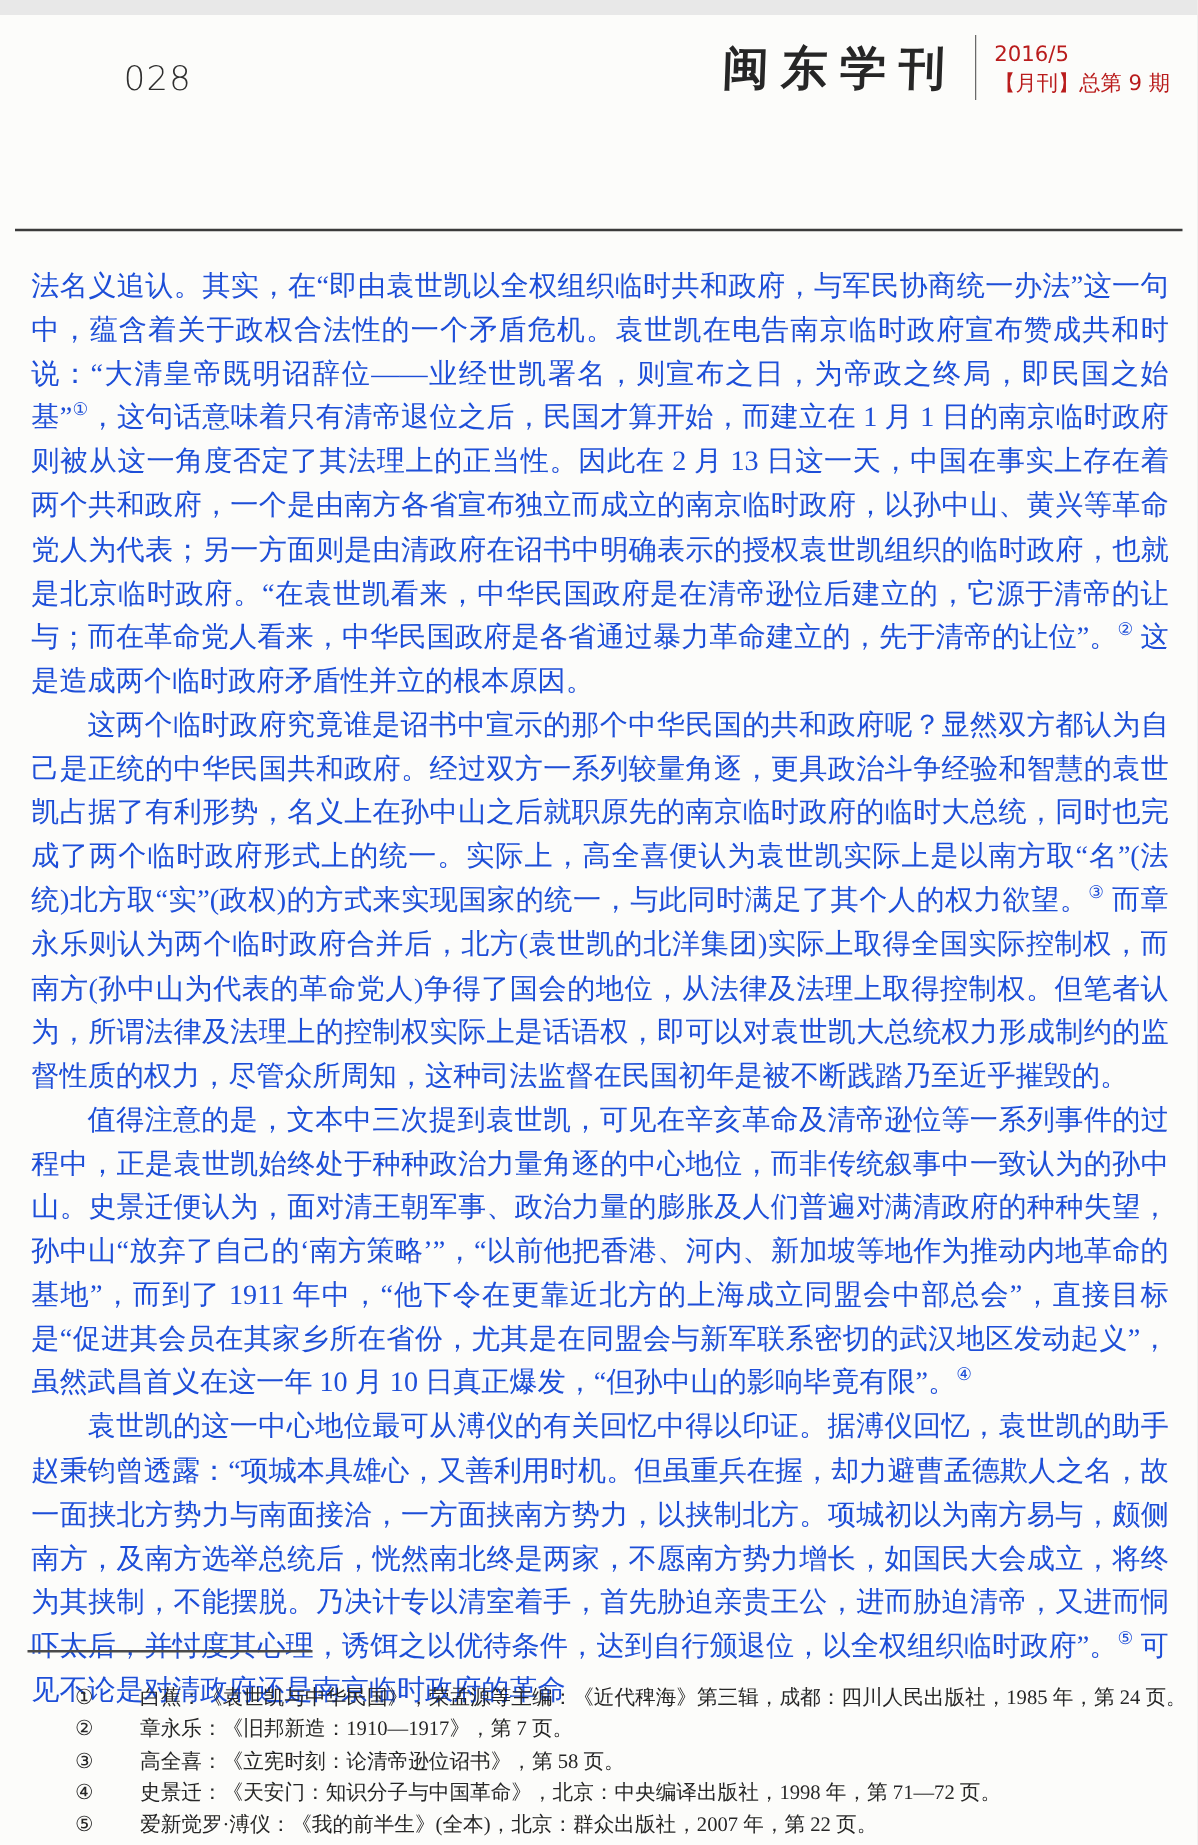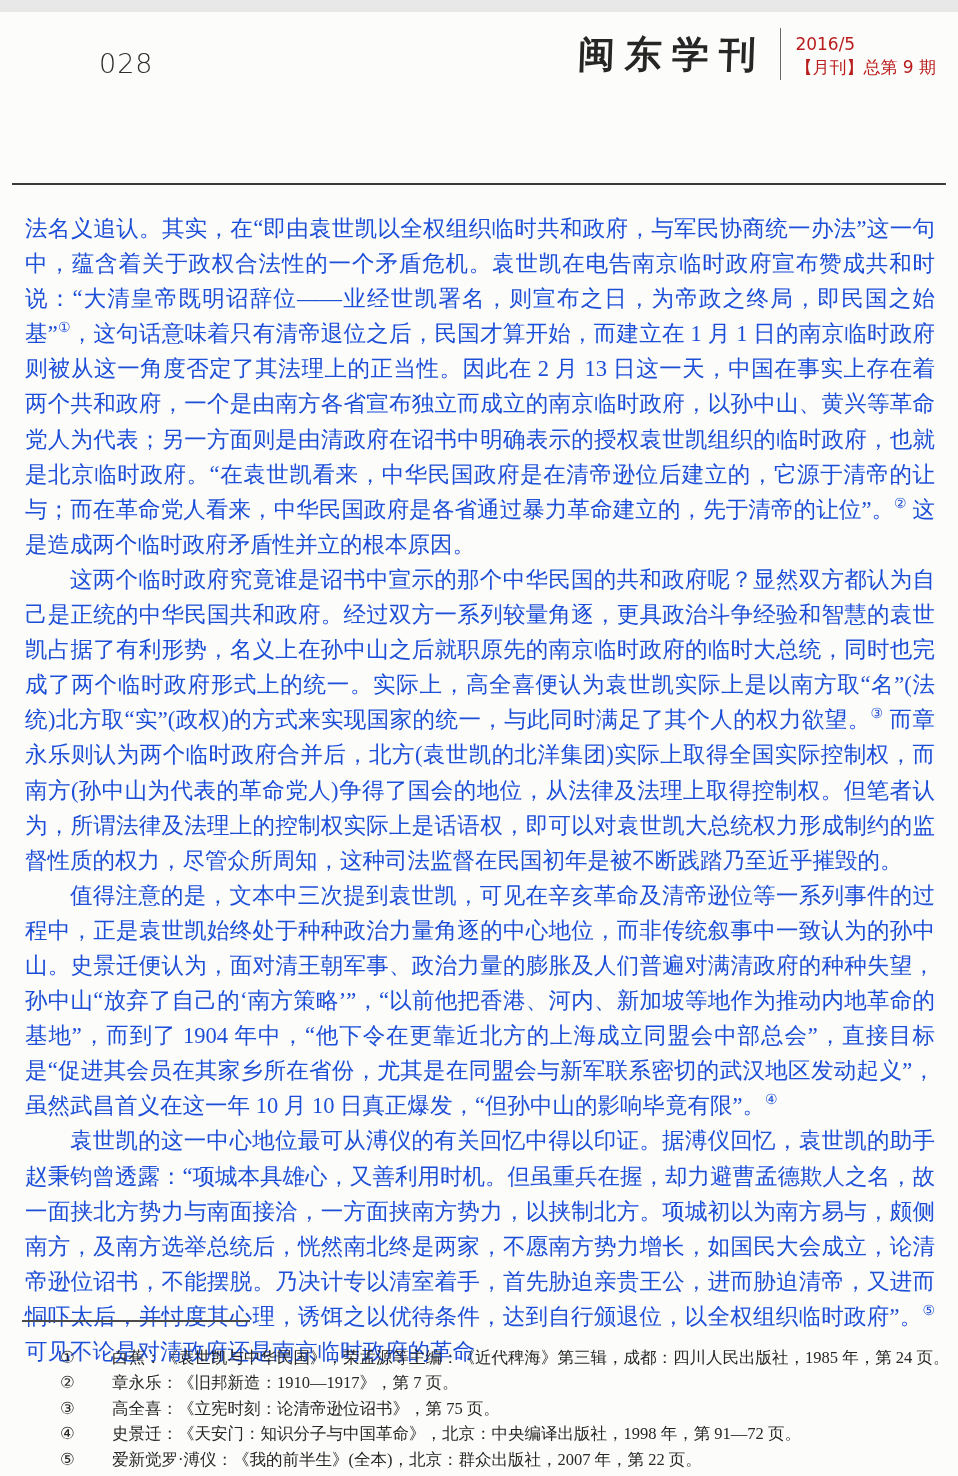--- a/index.html
+++ b/index.html
@@ -125,42 +125,42 @@
       <div>2016/5</div>
       <div>【月刊】总第 9 期</div>
     </div>
   </div>
 
   <div class="top-rule"></div>
 
   <div class="article">
     <p class="no-indent"><span>法名义追认。其实，在“即由袁世凯以全权组织临时共和政府，与军民协商统一办法”这一句中，蕴含着关于政权合法性的一个矛盾危机。袁世凯在电告南京临时政府宣布赞成共和时说：“大清皇帝既明诏辞位——业经世凯署名，则宣布之日，为帝政之终局，即民国之始基”</span><sup class="fn-ref">①</sup><span>，这句话意味着只有清帝退位之后，民国才算开始，而建立在 1 月 1 日的南京临时政府则被从这一角度否定了其法理上的正当性。因此在 2 月 13 日这一天，中国在事实上存在着两个共和政府，一个是由南方各省宣布独立而成立的南京临时政府，以孙中山、黄兴等革命党人为代表；另一方面则是由清政府在诏书中明确表示的授权袁世凯组织的临时政府，也就是北京临时政府。“在袁世凯看来，中华民国政府是在清帝逊位后建立的，它源于清帝的让与；而在革命党人看来，中华民国政府是各省通过暴力革命建立的，先于清帝的让位”。</span><sup class="fn-ref">②</sup><span> 这是造成两个临时政府矛盾性并立的根本原因。</span></p>
     <p><span>这两个临时政府究竟谁是诏书中宣示的那个中华民国的共和政府呢？显然双方都认为自己是正统的中华民国共和政府。经过双方一系列较量角逐，更具政治斗争经验和智慧的袁世凯占据了有利形势，名义上在孙中山之后就职原先的南京临时政府的临时大总统，同时也完成了两个临时政府形式上的统一。实际上，高全喜便认为袁世凯实际上是以南方取“名”(法统)北方取“实”(政权)的方式来实现国家的统一，与此同时满足了其个人的权力欲望。</span><sup class="fn-ref">③</sup><span> 而章永乐则认为两个临时政府合并后，北方(袁世凯的北洋集团)实际上取得全国实际控制权，而南方(孙中山为代表的革命党人)争得了国会的地位，从法律及法理上取得控制权。但笔者认为，所谓法律及法理上的控制权实际上是话语权，即可以对袁世凯大总统权力形成制约的监督性质的权力，尽管众所周知，这种司法监督在民国初年是被不断践踏乃至近乎摧毁的。</span></p>
-    <p><span>值得注意的是，文本中三次提到袁世凯，可见在辛亥革命及清帝逊位等一系列事件的过程中，正是袁世凯始终处于种种政治力量角逐的中心地位，而非传统叙事中一致认为的孙中山。史景迁便认为，面对清王朝军事、政治力量的膨胀及人们普遍对满清政府的种种失望，孙中山“放弃了自己的‘南方策略’”，“以前他把香港、河内、新加坡等地作为推动内地革命的基地”，而到了 1904 年中，“他下令在更靠近北方的上海成立同盟会中部总会”，直接目标是“促进其会员在其家乡所在省份，尤其是在同盟会与新军联系密切的武汉地区发动起义”，虽然武昌首义在这一年 10 月 10 日真正爆发，“但孙中山的影响毕竟有限”。</span><sup class="fn-ref">④</sup></p>
-    <p><span>袁世凯的这一中心地位最可从溥仪的有关回忆中得以印证。据溥仪回忆，袁世凯的助手赵秉钧曾透露：“项城本具雄心，又善利用时机。但虽重兵在握，却力避曹孟德欺人之名，故一面挟北方势力与南面接洽，一方面挟南方势力，以挟制北方。项城初以为南方易与，颇侧南方，及南方选举总统后，恍然南北终是两家，不愿南方势力增长，如国民大会成立，论清帝逊位诏书，不能摆脱。乃决计专以清室着手，首先胁迫亲贵王公，进而胁迫清帝，又进而恫吓太后，并忖度其心理，诱饵之以优待条件，达到自行颁退位，以全权组织临时政府”。</span><sup class="fn-ref">⑤</sup><span> 可见不论是对清政府还是南京临时政府的革命</span></p>
+    <p><span>值得注意的是，文本中三次提到袁世凯，可见在辛亥革命及清帝逊位等一系列事件的过程中，正是袁世凯始终处于种种政治力量角逐的中心地位，而非传统叙事中一致认为的孙中山。史景迁便认为，面对清王朝军事、政治力量的膨胀及人们普遍对满清政府的种种失望，孙中山“放弃了自己的‘南方策略’”，“以前他把香港、河内、新加坡等地作为推动内地革命的基地”，而到了 1911 年中，“他下令在更靠近北方的上海成立同盟会中部总会”，直接目标是“促进其会员在其家乡所在省份，尤其是在同盟会与新军联系密切的武汉地区发动起义”，虽然武昌首义在这一年 10 月 10 日真正爆发，“但孙中山的影响毕竟有限”。</span><sup class="fn-ref">④</sup></p>
+    <p><span>袁世凯的这一中心地位最可从溥仪的有关回忆中得以印证。据溥仪回忆，袁世凯的助手赵秉钧曾透露：“项城本具雄心，又善利用时机。但虽重兵在握，却力避曹孟德欺人之名，故一面挟北方势力与南面接洽，一方面挟南方势力，以挟制北方。项城初以为南方易与，颇侧南方，及南方选举总统后，恍然南北终是两家，不愿南方势力增长，如国民大会成立，将终为其挟制，不能摆脱。乃决计专以清室着手，首先胁迫亲贵王公，进而胁迫清帝，又进而恫吓太后，并忖度其心理，诱饵之以优待条件，达到自行颁退位，以全权组织临时政府”。</span><sup class="fn-ref">⑤</sup><span> 可见不论是对清政府还是南京临时政府的革命</span></p>
   </div>
 
   <div class="fn-rule"></div>
 
   <div class="footnotes">
     <div class="footnote">
         <span class="fn-marker">①</span>
         <span class="fn-text">白蕉：《袁世凯与中华民国》，荣孟源等主编：《近代稗海》第三辑，成都：四川人民出版社，1985 年，第 24 页。</span>
       </div>
     <div class="footnote">
         <span class="fn-marker">②</span>
         <span class="fn-text">章永乐：《旧邦新造：1910—1917》，第 7 页。</span>
       </div>
     <div class="footnote">
         <span class="fn-marker">③</span>
-        <span class="fn-text">高全喜：《立宪时刻：论清帝逊位诏书》，第 75 页。</span>
+        <span class="fn-text">高全喜：《立宪时刻：论清帝逊位诏书》，第 58 页。</span>
       </div>
     <div class="footnote">
         <span class="fn-marker">④</span>
-        <span class="fn-text">史景迁：《天安门：知识分子与中国革命》，北京：中央编译出版社，1998 年，第 91—72 页。</span>
+        <span class="fn-text">史景迁：《天安门：知识分子与中国革命》，北京：中央编译出版社，1998 年，第 71—72 页。</span>
       </div>
     <div class="footnote">
         <span class="fn-marker">⑤</span>
         <span class="fn-text">爱新觉罗·溥仪：《我的前半生》(全本)，北京：群众出版社，2007 年，第 22 页。</span>
       </div>
   </div>
 
 </div>
 
 </body></html>

